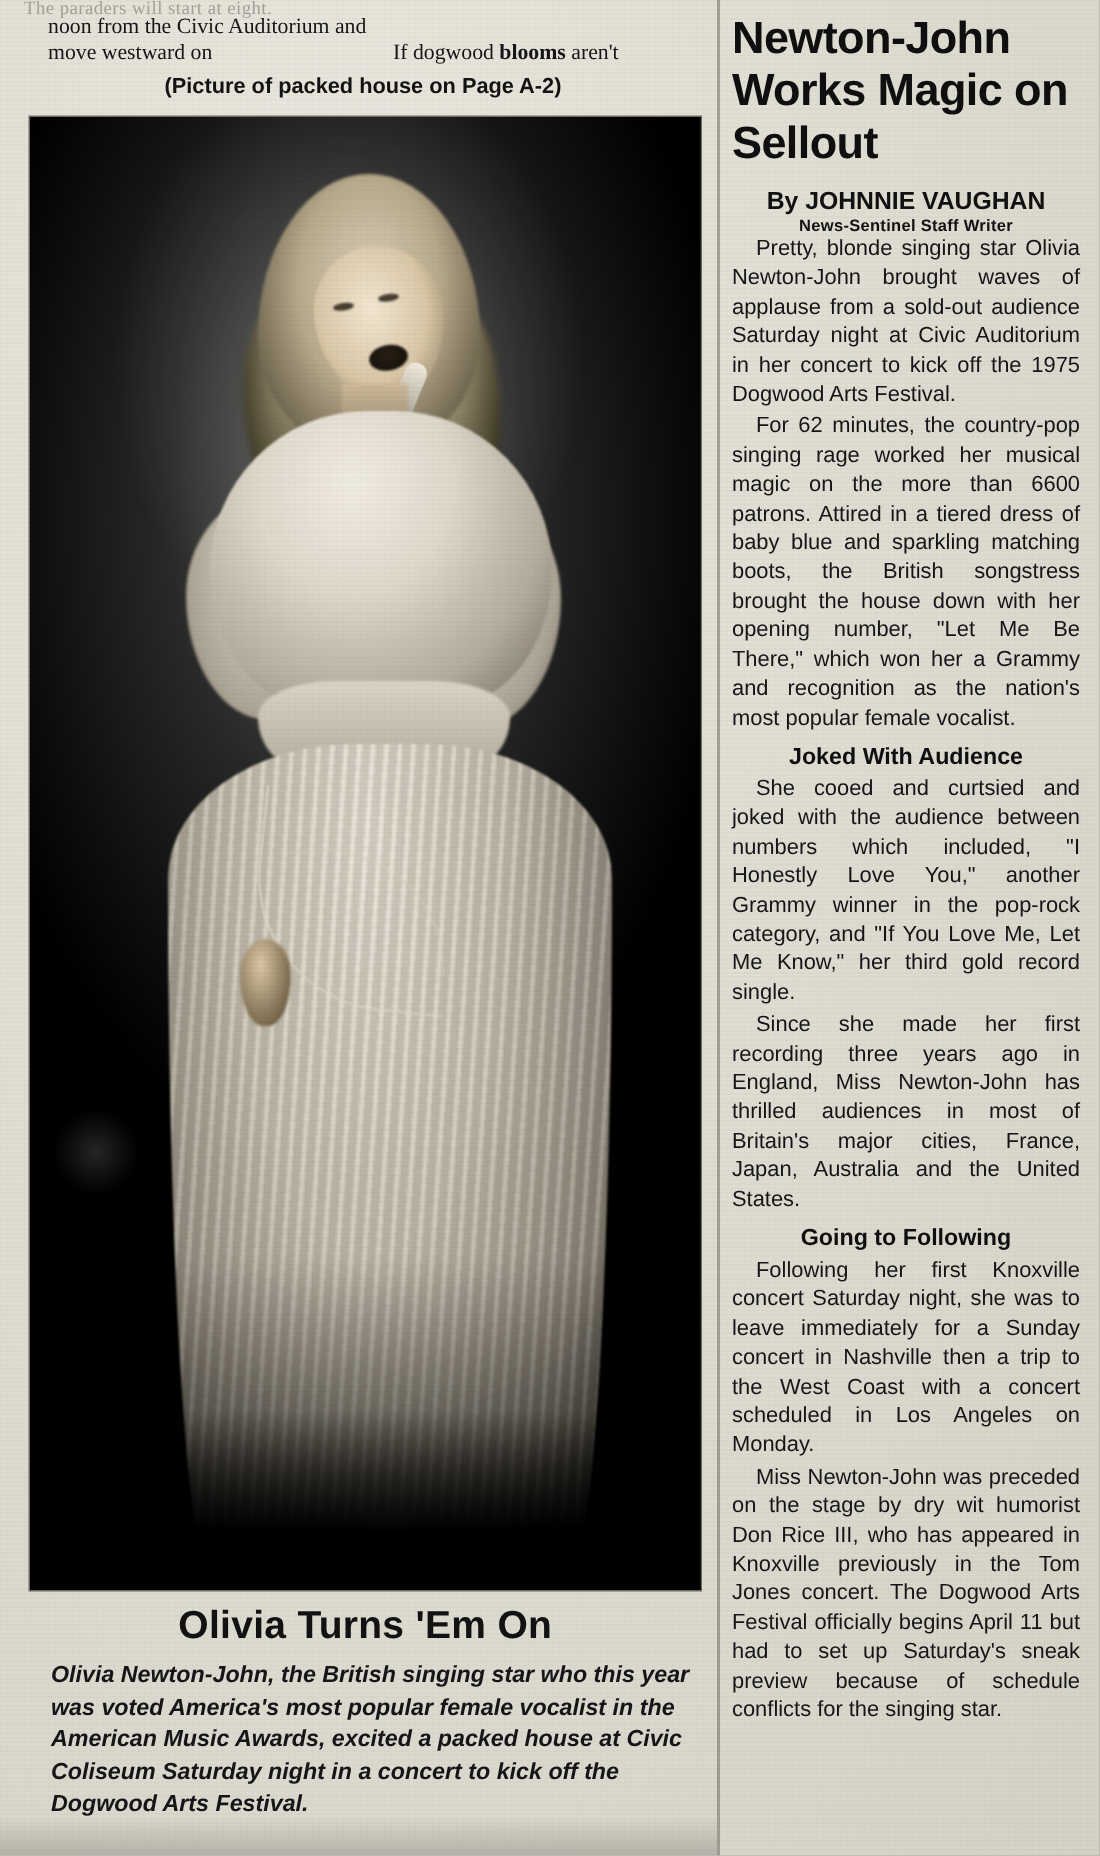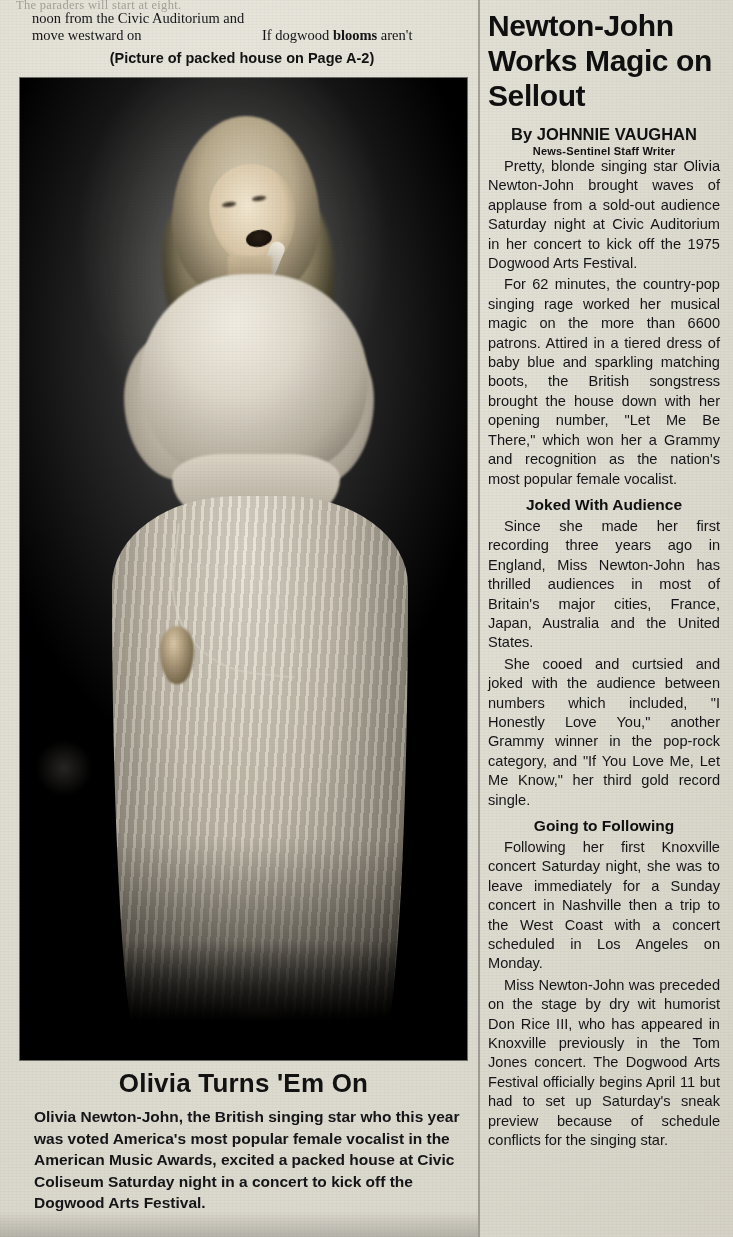--- a/index.html
+++ b/index.html
@@ -293,20 +293,21 @@
     position: absolute;
     left: 34px;
     top: 1106px;
     width: 434px;
     font-family: "Liberation Sans", sans-serif;
     font-weight: bold;
     font-size: 15.5px;
     line-height: 21.5px;
     color: #17171a;
     text-align: left;
+    font-style: italic;
   }
 
   
   .rule-v {
     position: absolute;
     left: 478px;
     top: 0;
     width: 2px;
     height: 1237px;
     background: #6f6c64;
@@ -414,21 +415,21 @@
 
   <div class="rcol">
     <h1 class="headline">Newton-John Works Magic on Sellout</h1>
     <div class="byline">
       <span>By JOHNNIE VAUGHAN</span>
       <span class="small">News-Sentinel Staff Writer</span>
     </div>
     <p>Pretty, blonde singing star Olivia Newton-John brought waves of applause from a sold-out audience Saturday night at Civic Auditorium in her concert to kick off the 1975 Dogwood Arts Festival.</p>
     <p>For 62 minutes, the country-pop singing rage worked her musical magic on the more than 6600 patrons. Attired in a tiered dress of baby blue and sparkling matching boots, the British songstress brought the house down with her opening number, "Let Me Be There," which won her a Grammy and recognition as the nation's most popular female vocalist.</p>
     <div class="subhead">Joked With Audience</div>
+    <p>She cooed and curtsied and joked with the audience between numbers which included, "I Honestly Love You," another Grammy winner in the pop-rock category, and "If You Love Me, Let Me Know," her third gold record single.</p>
     <p>Since she made her first recording three years ago in England, Miss Newton-John has thrilled audiences in most of Britain's major cities, France, Japan, Australia and the United States.</p>
-    <p>She cooed and curtsied and joked with the audience between numbers which included, "I Honestly Love You," another Grammy winner in the pop-rock category, and "If You Love Me, Let Me Know," her third gold record single.</p>
     <div class="subhead">Going to Following</div>
     <p>Following her first Knoxville concert Saturday night, she was to leave immediately for a Sunday concert in Nashville then a trip to the West Coast with a concert scheduled in Los Angeles on Monday.</p>
     <p>Miss Newton-John was preceded on the stage by dry wit humorist Don Rice III, who has appeared in Knoxville previously in the Tom Jones concert. The Dogwood Arts Festival officially begins April 11 but had to set up Saturday's sneak preview because of schedule conflicts for the singing star.</p>
   </div>
 
   <div class="bottom-fade"></div>
 </div>
 
 </body></html>

